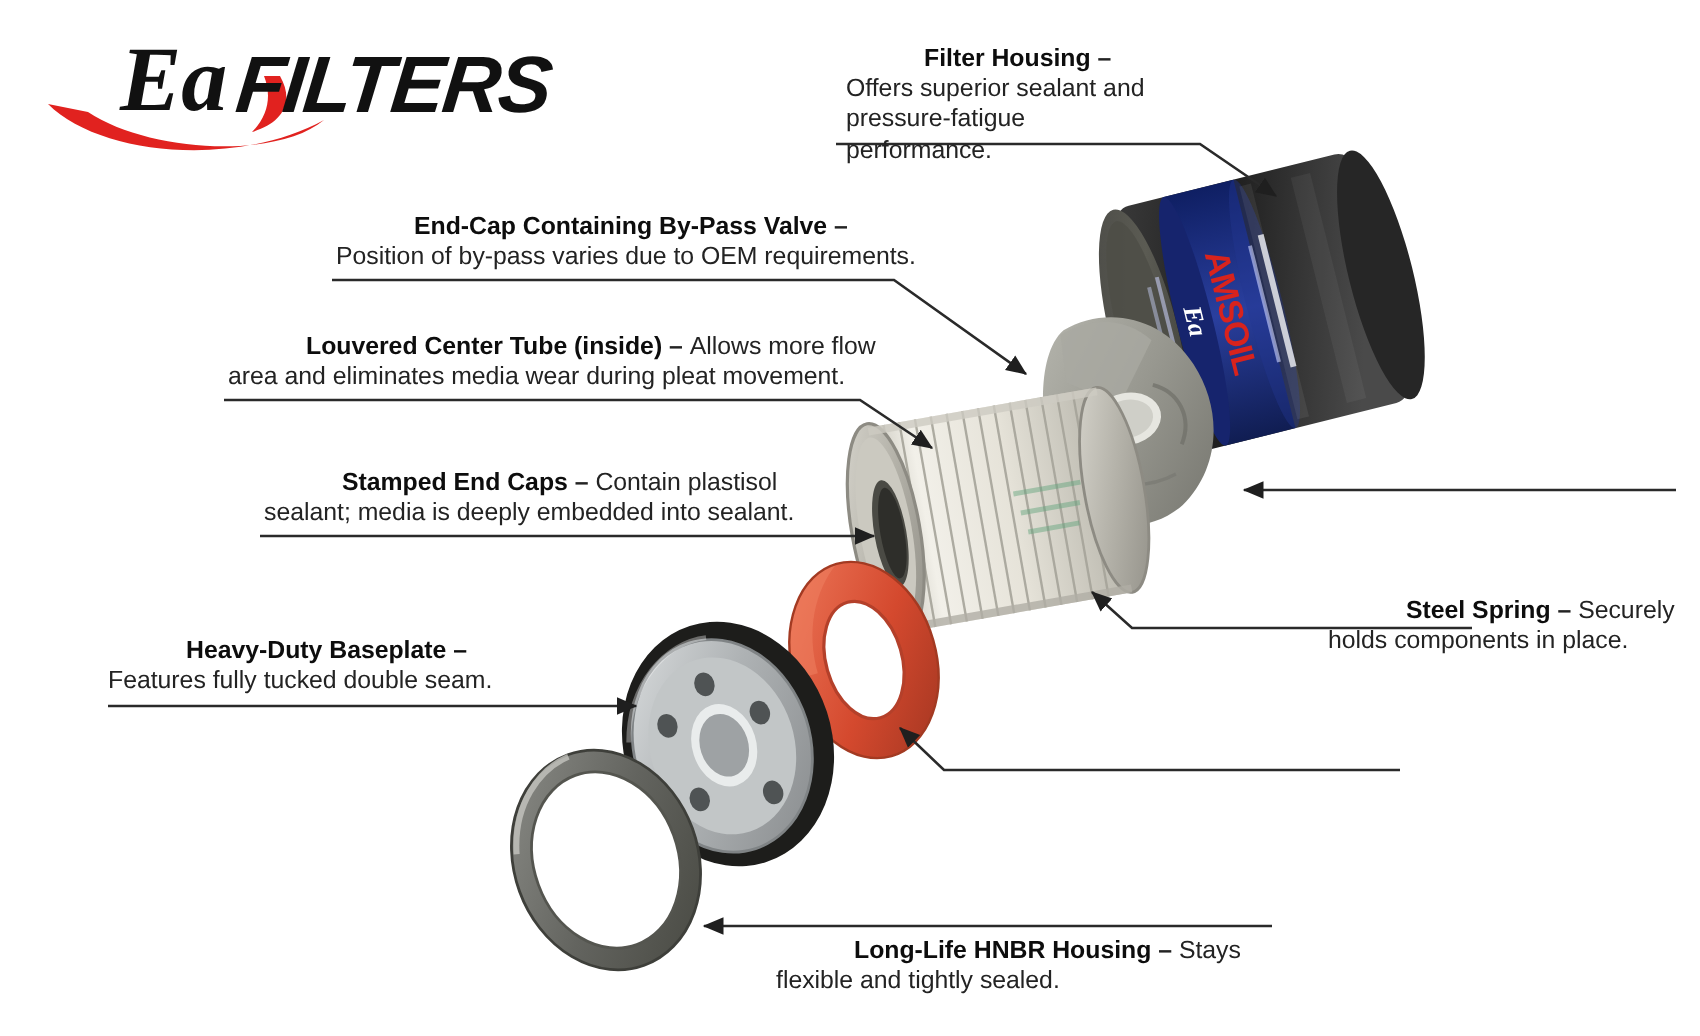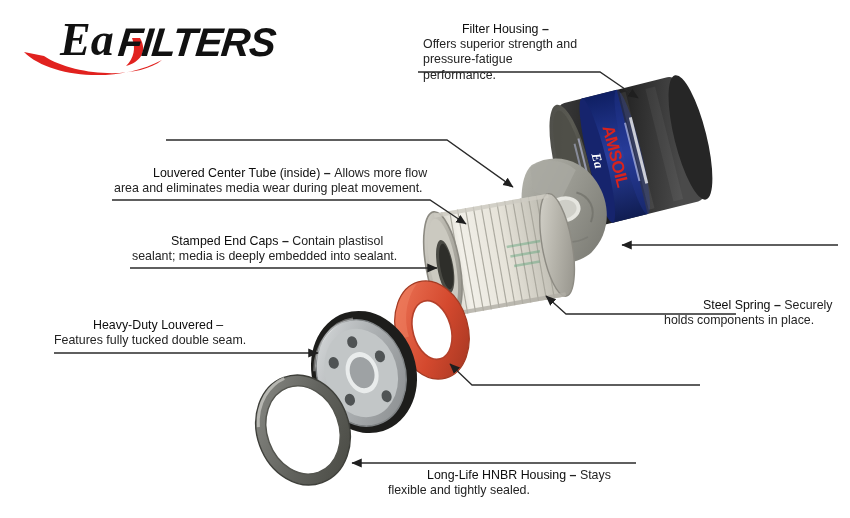--- a/index.html
+++ b/index.html
@@ -6,21 +6,21 @@
   body{width:850px;height:518px;position:relative;overflow:hidden;
        font-family:"Liberation Sans","DejaVu Sans",sans-serif;color:#1a1a1a;}
   #stage{position:absolute;inset:0;width:824px;height:518px;}
 
   
   .logo{position:absolute;left:22px;top:8px;width:270px;height:72px;}
   .logo svg{display:block;}
 
   
   .callout{position:absolute;font-size:12.4px;line-height:15.2px;color:#232323;}
-  .callout b{font-weight:normal;color:#0d0d0d;padding-left:39px;}
+  .callout b{font-weight:bold;color:#0d0d0d;padding-left:39px;}
   .callout .dash{font-weight:bold;}
 
   
   #leaders{position:absolute;left:0;top:0;width:850px;height:518px;
            pointer-events:none;}
 
   
   #parts{position:absolute;left:0;top:0;width:850px;height:518px;}
 </style>
 </head>
@@ -225,34 +225,37 @@
 
       <path d="M736 314 L566 314 L546 296" marker-end="url(#ar)"></path>
 
       <path d="M700 385 L472 385 L450 364" marker-end="url(#ar)"></path>
 
       <path d="M636 463 L352 463" marker-end="url(#ar)"></path>
     </g>
   </svg>
 
   <div class="callout" style="left:423px;top:22px;width:160px;">
-    <b>Filter Housing</b><span class="dash"> – </span><span>Offers superior strength and pressure-fatigue performance.</span>
-  </div>
-
+    <b>Filter Housing</b><span class="dash"> – </span><span>Offers superior sealant and pressure-fatigue performance.</span>
+  </div>
+
+  <div class="callout" style="left:168px;top:106px;width:290px;">
+    <b>End-Cap Containing By-Pass Valve</b><span class="dash"> – </span><span>Position of by-pass varies due to OEM requirements.</span>
+  </div>
 
   <div class="callout" style="left:132px;top:234px;width:290px;">
     <b>Stamped End Caps</b><span class="dash"> – </span><span>Contain plastisol sealant; media is deeply embedded into sealant.</span>
   </div>
 
   <div class="callout" style="left:114px;top:166px;width:330px;">
     <b>Louvered Center Tube (inside)</b><span class="dash"> – </span><span>Allows more flow area and eliminates media wear during pleat movement.</span>
   </div>
 
   <div class="callout" style="left:54px;top:318px;width:250px;">
-    <b>Heavy-Duty Louvered –</b><br>
+    <b>Heavy-Duty Baseplate –</b><br>
     <span>Features fully tucked double seam.</span>
   </div>
 
   <div class="callout" style="left:664px;top:250px;width:180px;margin-top:48px;">
     <b>Steel Spring</b><span class="dash"> – </span><span>Securely holds components in place.</span>
   </div>
 
 
 
   <div class="callout" style="left:388px;top:468px;width:260px;">

